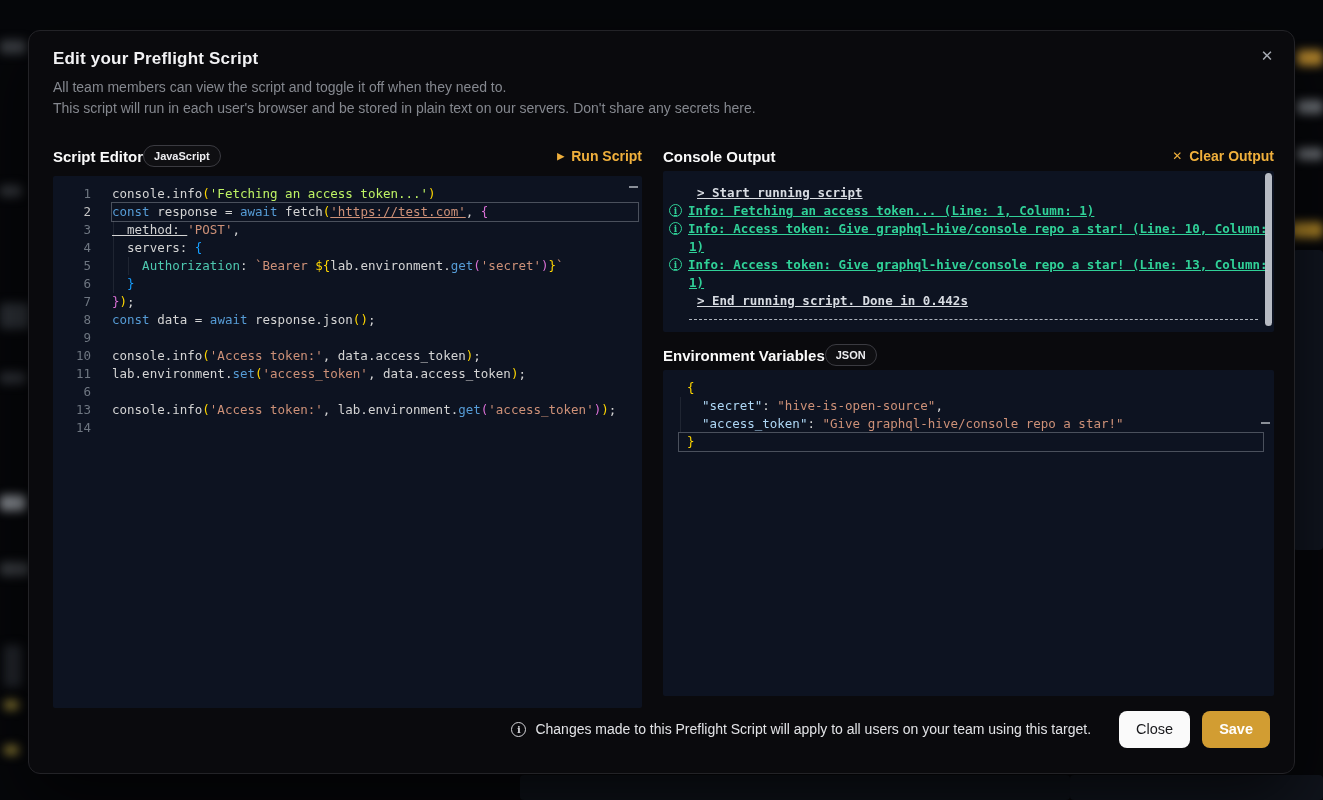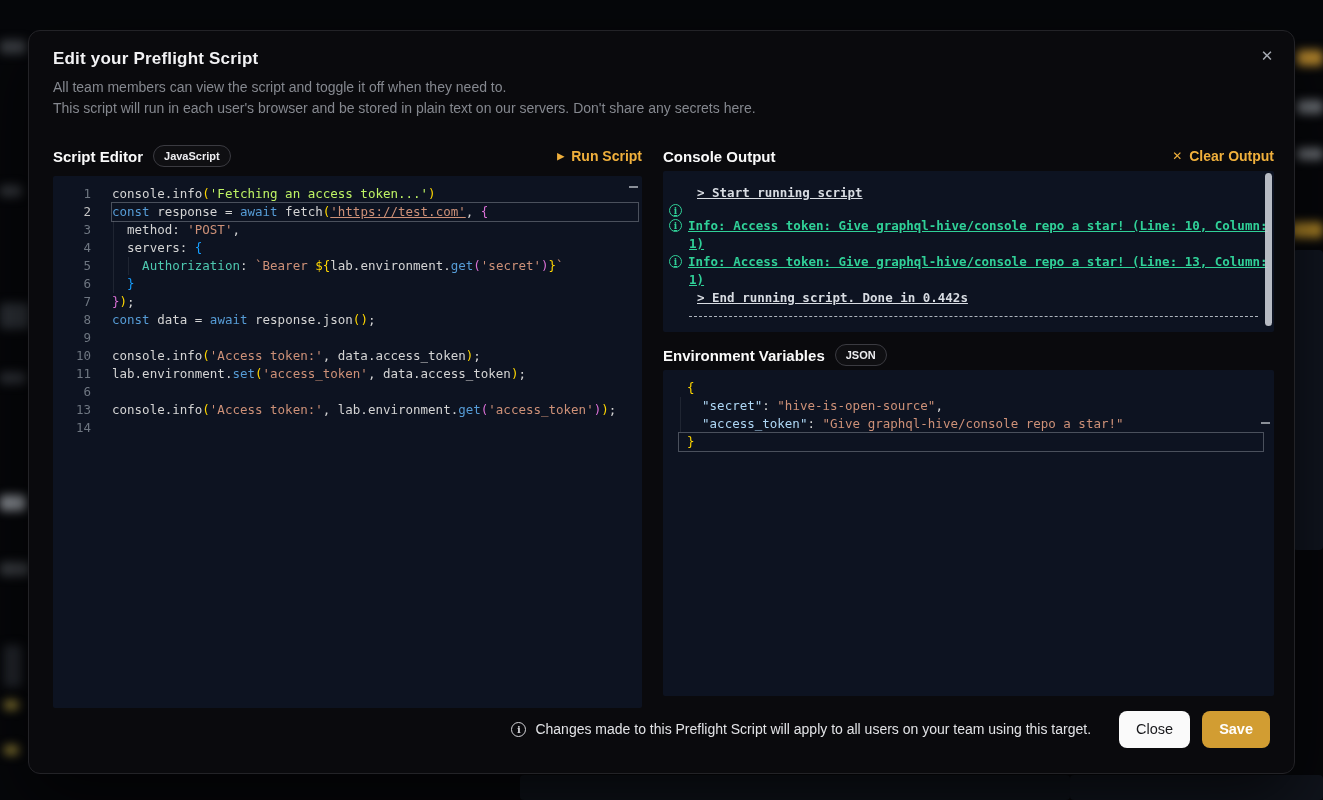--- a/index.html
+++ b/index.html
@@ -17,21 +17,21 @@
     color:#f2f2f4; letter-spacing:.2px; }
   .xbtn { position:absolute; top:10px; right:12px; width:30px; height:30px;
     background:none; border:none; color:#a7abb3; font-size:15px; cursor:pointer; }
   .mdesc { position:absolute; left:24px; top:46px; font-size:14px; line-height:21px;
     color:#85888f; }
 
   .col { position:absolute; top:110px; }
   .leftcol  { left:24px;  width:589px; }
   .rightcol { left:634px; width:611px; }
 
-  .phead { height:30px; display:flex; align-items:center; gap:10px; }
+  .phead { height:30px; display:flex; align-items:center; }
   .phead .title { font-size:15px; font-weight:700; color:#fafafa; }
   .pill { font-size:11px; font-weight:700; color:#ededf0; border:1px solid #3b3b41;
     border-radius:999px; padding:4px 10px; background:#0f0f12; }
   .spacer { flex:1; }
   .accbtn { display:flex; align-items:center; gap:7px; background:none; border:none;
     color:var(--accent,#f0b03c); font-size:14px; font-weight:600; cursor:pointer;
     font-family:"Liberation Sans",sans-serif; }
   .accbtn .play { font-size:9px; }
   .accbtn .xx { font-size:12px; font-weight:400; }
 
@@ -120,21 +120,21 @@
       <span class="spacer"></span>
       <button class="accbtn">
         <span class="play">▶</span>
         <span>Run Script</span>
       </button>
     </div>
     <div class="panel editor" id="script-editor">
       <div class="odash" style="top:10px"></div>
     <div class="erow"><span class="egut">1</span><div class="econtent"><span style="color: rgb(212, 212, 212);">console.info</span><span style="color: rgb(255, 215, 0);">(</span><span style="color: #bef264;">'Fetching an access token...'</span><span style="color: rgb(255, 215, 0);">)</span></div></div>
         <div class="erow active"><span class="egut">2</span><div class="econtent"><span style="color: rgb(86, 156, 214);">const</span><span style="color: rgb(212, 212, 212);"> response = </span><span style="color: rgb(86, 156, 214);">await</span><span style="color: rgb(212, 212, 212);"> fetch</span><span style="color: rgb(255, 215, 0);">(</span><span style="color: rgb(206, 145, 120); text-decoration: underline;">'https://test.com'</span><span style="color: rgb(212, 212, 212);">, </span><span style="color: rgb(218, 112, 214);">{</span></div></div>
-        <div class="erow"><span class="egut">3</span><div class="econtent"><span class="guide" style="left: 1px;"></span><span style="color: rgb(212, 212, 212);">  method: </span><span style="color: rgb(206, 145, 120);">'POST'</span><span style="color: rgb(212, 212, 212);">,</span></div></div>
+        <div class="erow"><span class="egut">3</span><div class="econtent"><span class="guide" style="left: 1px;"></span><span style="color: rgb(212, 212, 212); text-decoration: underline;">  method: </span><span style="color: rgb(206, 145, 120);">'POST'</span><span style="color: rgb(212, 212, 212);">,</span></div></div>
         <div class="erow"><span class="egut">4</span><div class="econtent"><span class="guide" style="left: 1px;"></span><span style="color: rgb(212, 212, 212);">  servers: </span><span style="color: rgb(23, 159, 255);">{</span></div></div>
         <div class="erow"><span class="egut">5</span><div class="econtent"><span class="guide" style="left: 1px;"></span><span class="guide" style="left: 16px;"></span><span style="color: rgb(212, 212, 212);">    </span><span style="color: rgb(78, 201, 176);">Authorization</span><span style="color: rgb(212, 212, 212);">: </span><span style="color: rgb(206, 145, 120);">`Bearer </span><span style="color: rgb(255, 215, 0);">${</span><span style="color: rgb(212, 212, 212);">lab.environment.</span><span style="color: rgb(86, 156, 214);">get</span><span style="color: rgb(218, 112, 214);">(</span><span style="color: rgb(206, 145, 120);">'secret'</span><span style="color: rgb(218, 112, 214);">)</span><span style="color: rgb(255, 215, 0);">}</span><span style="color: rgb(206, 145, 120);">`</span></div></div>
         <div class="erow"><span class="egut">6</span><div class="econtent"><span class="guide" style="left: 1px;"></span><span style="color: rgb(212, 212, 212);">  </span><span style="color: rgb(23, 159, 255);">}</span></div></div>
         <div class="erow"><span class="egut">7</span><div class="econtent"><span style="color: rgb(218, 112, 214);">}</span><span style="color: rgb(255, 215, 0);">)</span><span style="color: rgb(212, 212, 212);">;</span></div></div>
         <div class="erow"><span class="egut">8</span><div class="econtent"><span style="color: rgb(86, 156, 214);">const</span><span style="color: rgb(212, 212, 212);"> data = </span><span style="color: rgb(86, 156, 214);">await</span><span style="color: rgb(212, 212, 212);"> response.json</span><span style="color: rgb(255, 215, 0);">(</span><span style="color: rgb(255, 215, 0);">)</span><span style="color: rgb(212, 212, 212);">;</span></div></div>
         <div class="erow"><span class="egut">9</span><div class="econtent"></div></div>
         <div class="erow"><span class="egut">10</span><div class="econtent"><span style="color: rgb(212, 212, 212);">console.info</span><span style="color: rgb(255, 215, 0);">(</span><span style="color: rgb(206, 145, 120);">'Access token:'</span><span style="color: rgb(212, 212, 212);">, data.access_token</span><span style="color: rgb(255, 215, 0);">)</span><span style="color: rgb(212, 212, 212);">;</span></div></div>
         <div class="erow"><span class="egut">11</span><div class="econtent"><span style="color: rgb(212, 212, 212);">lab.environment.</span><span style="color: rgb(86, 156, 214);">set</span><span style="color: rgb(255, 215, 0);">(</span><span style="color: rgb(206, 145, 120);">'access_token'</span><span style="color: rgb(212, 212, 212);">, data.access_token</span><span style="color: rgb(255, 215, 0);">)</span><span style="color: rgb(212, 212, 212);">;</span></div></div>
         <div class="erow"><span class="egut">6</span><div class="econtent"></div></div>
         <div class="erow"><span class="egut">13</span><div class="econtent"><span style="color: rgb(212, 212, 212);">console.info</span><span style="color: rgb(255, 215, 0);">(</span><span style="color: rgb(206, 145, 120);">'Access token:'</span><span style="color: rgb(212, 212, 212);">, lab.environment.</span><span style="color: rgb(86, 156, 214);">get</span><span style="color: rgb(218, 112, 214);">(</span><span style="color: rgb(206, 145, 120);">'access_token'</span><span style="color: rgb(218, 112, 214);">)</span><span style="color: rgb(255, 215, 0);">)</span><span style="color: rgb(212, 212, 212);">;</span></div></div>
@@ -147,21 +147,21 @@
       <span class="title">Console Output</span>
       <span class="spacer"></span>
       <button class="accbtn">
         <span class="xx">✕</span>
         <span>Clear Output</span>
       </button>
     </div>
     <div class="panel console" id="console-panel">
       <div class="vthumb"></div>
     <div class="crow plain"><span>&gt; Start running script</span></div>
-        <div class="crow info"><span class="cic">i</span></div>
+        <div class="crow info"><span class="cic">i</span><span>Info: Fetching an access token... (Line: 1, Column: 1)</span></div>
         <div class="crow info"><span class="cic">i</span><span>Info: Access token: Give graphql-hive/console repo a star! (Line: 10, Column:</span></div>
         <div class="crow cont"><span>1)</span></div>
         <div class="crow info"><span class="cic">i</span><span>Info: Access token: Give graphql-hive/console repo a star! (Line: 13, Column:</span></div>
         <div class="crow cont"><span>1)</span></div>
         <div class="crow plain"><span>&gt; End running script. Done in 0.442s</span></div>
         <div class="csep"></div>
       </div>
 
     <div class="phead envhead">
       <span class="title">Environment Variables</span>

